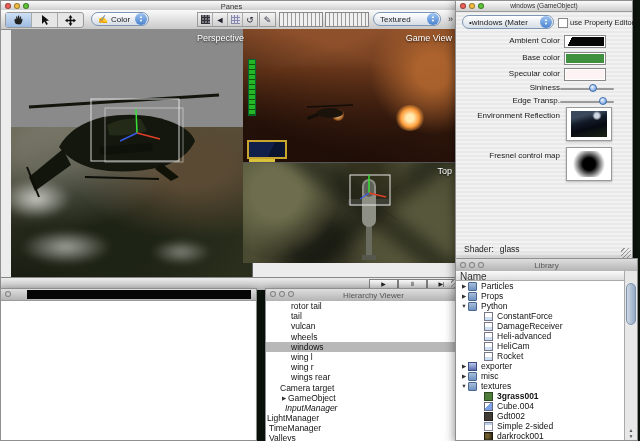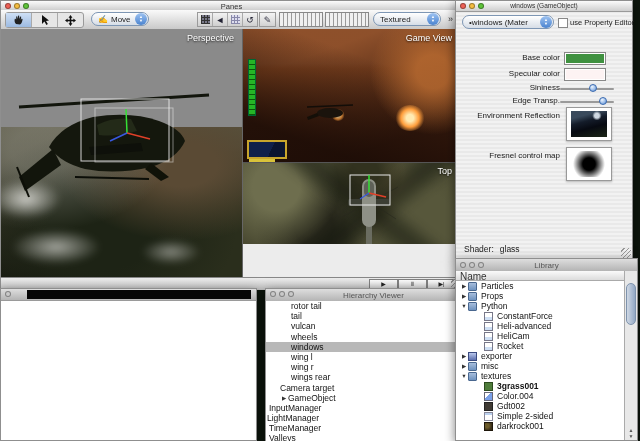--- a/index.html
+++ b/index.html
@@ -49,21 +49,21 @@
              background:linear-gradient(#f4f4f4,#d2d2d2);font-size:9px;color:#334;
              display:flex;align-items:center;justify-content:center;}
   .preset{position:absolute;top:2px;height:13px;border:1px solid #888;
           background:repeating-linear-gradient(90deg,#f0f0f0 0 3px,#9a9a9a 3px 4px);}
   #preset-a{left:278px;width:42px;} #preset-b{left:324px;width:42px;}
   .overflow{position:absolute;left:447px;top:4px;font-size:9px;color:#333;}
   
   .viewport{position:absolute;overflow:hidden;}
   .vp-label{position:absolute;top:4px;right:8px;font-size:9px;color:#fff;
             text-shadow:0 1px 2px rgba(0,0,0,.8);z-index:6;}
-  #persp{left:0;top:28px;width:241px;height:248px;background:#8a8a8a;border-right:1px solid #666;}
+  #persp{left:10px;top:28px;width:241px;height:248px;background:#8a8a8a;border-right:1px solid #666;}
   #persp .terrain{position:absolute;left:0;bottom:0;width:100%;height:150px;background:
       radial-gradient(ellipse at 18% 15%, rgba(150,150,140,.5) 0 12%, transparent 45%),
       radial-gradient(ellipse at 75% 25%, #5a4a34 0 14%, transparent 48%),
       radial-gradient(ellipse at 42% 68%, #1d2315 0 28%, transparent 68%),
       radial-gradient(ellipse at 88% 78%, #2a2e1c 0 24%, transparent 60%),
       linear-gradient(#55523e,#181b11);}
   .smoke{position:absolute;background:radial-gradient(closest-side,rgba(225,225,220,.85),rgba(225,225,220,0));
          filter:blur(3px);}
   #persp svg,#game svg,#topv svg{position:absolute;z-index:5;}
   #game{left:242px;top:28px;width:221px;height:133px;background:linear-gradient(#b5c5d3,#93a7b8 34%,#6b4a2e 36%);border-bottom:1px solid #555;}
@@ -72,21 +72,21 @@
       linear-gradient(200deg, rgba(0,0,0,0) 30%, rgba(28,12,6,.9) 80%),
       linear-gradient(160deg, rgba(140,74,34,.95) 24%, #5c3018 52%, #371b0e 78%),
       linear-gradient(rgba(0,0,0,0) 0 26%, #6b3a1e 30%);}
   .healthbar{position:absolute;left:5px;top:30px;width:6px;height:55px;border:1px solid #063;
       background:repeating-linear-gradient(0deg,#0a5a0a 0 1px,#26b526 1px 5px);z-index:6;}
   .hud{position:absolute;left:4px;top:111px;width:36px;height:15px;border:2px solid #c8a52c;
       background:linear-gradient(115deg,#10204a 60%,#0a1430 60%),#0e1c38;z-index:6;}
   .hud-bar{position:absolute;left:6px;top:130px;width:26px;height:3px;background:#d8c23a;z-index:6;}
   .explosion{position:absolute;border-radius:50%;z-index:4;background:
       radial-gradient(circle,#ffeab2 0 18%,#ff9e3c 45%,rgba(130,45,10,0) 72%);}
-  #topv{left:242px;top:162px;width:221px;height:81px;background:
+  #topv{left:242px;top:162px;width:221px;height:100px;background:
       radial-gradient(circle at 15% 30%, #6e6e4e 0 12%, transparent 32%),
       radial-gradient(circle at 55% 12%, #32321f 0 10%, transparent 28%),
       radial-gradient(circle at 82% 72%, #57573b 0 15%, transparent 42%),
       radial-gradient(circle at 32% 78%, #26261a 0 12%, transparent 36%),
       radial-gradient(circle at 66% 45%, #6a5a38 0 9%, transparent 26%),#4a4a32;}
   .xband{position:absolute;left:-30px;width:300px;height:24px;background:rgba(14,17,9,.5);filter:blur(7px);}
   .bottombar{position:absolute;left:0;top:276px;width:100%;height:12px;
       background:linear-gradient(#ececec,#c2c2c2);border-top:1px solid #888;}
   .pb-btn{position:absolute;top:1px;width:27px;height:9px;border:1px solid #808080;
       background:linear-gradient(#fafafa,#d0d0d0);font-size:6px;color:#222;text-align:center;line-height:9px;}
@@ -184,21 +184,21 @@
       </div>
       <div class="tool-btn">
         <svg width="11" height="11" viewBox="0 0 10 10">
             <path d="M5 0 L6.8 2.4 L5.7 2.4 L5.7 4.3 L7.6 4.3 L7.6 3.2 L10 5 L7.6 6.8 L7.6 5.7 L5.7 5.7 L5.7 7.6 L6.8 7.6 L5 10 L3.2 7.6 L4.3 7.6 L4.3 5.7 L2.4 5.7 L2.4 6.8 L0 5 L2.4 3.2 L2.4 4.3 L4.3 4.3 L4.3 2.4 L3.2 2.4 Z" fill="#111"></path>
           </svg>
       </div>
     </div>
 
     <div class="popup" id="move-popup">
       <span class="mini-hand">✍</span>
-      <span>Move</span>
+      <span>Color</span>
       <span class="stepper"></span>
     </div>
 
     <div class="icon-group">
       <div class="icon-btn">
           <span class="glyph-grid"></span>
         </div>
       <div class="icon-btn">◄</div>
       <div class="icon-btn">
           <span class="glyph-grid light"></span>
@@ -357,21 +357,21 @@
         <span class="label">wings rear</span>
       </div>
       <div class="row" style="padding-left: 14px;">
         <span class="disclosure"></span>
         <span class="label">Camera target</span>
       </div>
       <div class="row disc-right" style="padding-left: 14px;">
         <span class="disclosure"></span>
         <span class="label">GameObject</span>
       </div>
-      <div class="row" style="padding-left: 3px;">
+      <div class="row" style="padding-left: 19px; font-style: italic;">
         <span class="disclosure"></span>
         <span class="label">InputManager</span>
       </div>
       <div class="row" style="padding-left: 1px;">
         <span class="disclosure"></span>
         <span class="label">LightManager</span>
       </div>
       <div class="row" style="padding-left: 3px;">
         <span class="disclosure"></span>
         <span class="label">TimeManager</span>
@@ -396,20 +396,24 @@
       </span>
     <span class="title">windows (GameObject)</span>
   </div>
   <div class="popup" id="mat-popup">
     <span style="overflow:hidden;white-space:nowrap;">•windows (Mater</span>
     <span class="stepper"></span>
   </div>
   <div class="checkbox"></div>
   <span class="cb-label">use Property Editor</span>
 
+  <div class="prop-row" style="top:33px;">
+    <span class="prop-label">Ambient Color</span>
+    <span class="color-well wedge" style="background-color: rgb(6, 6, 6);"></span>
+  </div>
   <div class="prop-row" style="top:50px;">
     <span class="prop-label">Base color</span>
     <span class="color-well" style="background-color: rgb(63, 145, 64);"></span>
   </div>
   <div class="prop-row" style="top:66px;">
     <span class="prop-label">Specular color</span>
     <span class="color-well" style="background-color: rgb(253, 243, 243);"></span>
   </div>
   <div class="prop-row" style="top:80px;text-decoration:underline;">
     <span class="prop-label">Sininess</span>
@@ -472,20 +476,25 @@
         <span class="label">Python</span>
       </div>
       <div class="row icon-script" style="padding-left: 20px;">
         <span class="disclosure"></span>
         <span class="row-icon"></span>
         <span class="label">ConstantForce</span>
       </div>
       <div class="row icon-script" style="padding-left: 20px;">
         <span class="disclosure"></span>
         <span class="row-icon"></span>
+        <span class="label">DamageReceiver</span>
+      </div>
+      <div class="row icon-script" style="padding-left: 20px;">
+        <span class="disclosure"></span>
+        <span class="row-icon"></span>
         <span class="label">Heli-advanced</span>
       </div>
       <div class="row icon-script" style="padding-left: 20px;">
         <span class="disclosure"></span>
         <span class="row-icon"></span>
         <span class="label">HeliCam</span>
       </div>
       <div class="row icon-script" style="padding-left: 20px;">
         <span class="disclosure"></span>
         <span class="row-icon"></span>
@@ -507,21 +516,21 @@
         <span class="label">textures</span>
       </div>
       <div class="row icon-tex-green" style="padding-left: 20px; font-weight: bold;">
         <span class="disclosure"></span>
         <span class="row-icon"></span>
         <span class="label">3grass001</span>
       </div>
       <div class="row icon-blend" style="padding-left: 20px;">
         <span class="disclosure"></span>
         <span class="row-icon"></span>
-        <span class="label">Color.004</span>
+        <span class="label">Cube.004</span>
       </div>
       <div class="row icon-tex-dark" style="padding-left: 20px;">
         <span class="disclosure"></span>
         <span class="row-icon"></span>
         <span class="label">Gdt002</span>
       </div>
       <div class="row icon-shader" style="padding-left: 20px;">
         <span class="disclosure"></span>
         <span class="row-icon"></span>
         <span class="label">Simple 2-sided</span>

